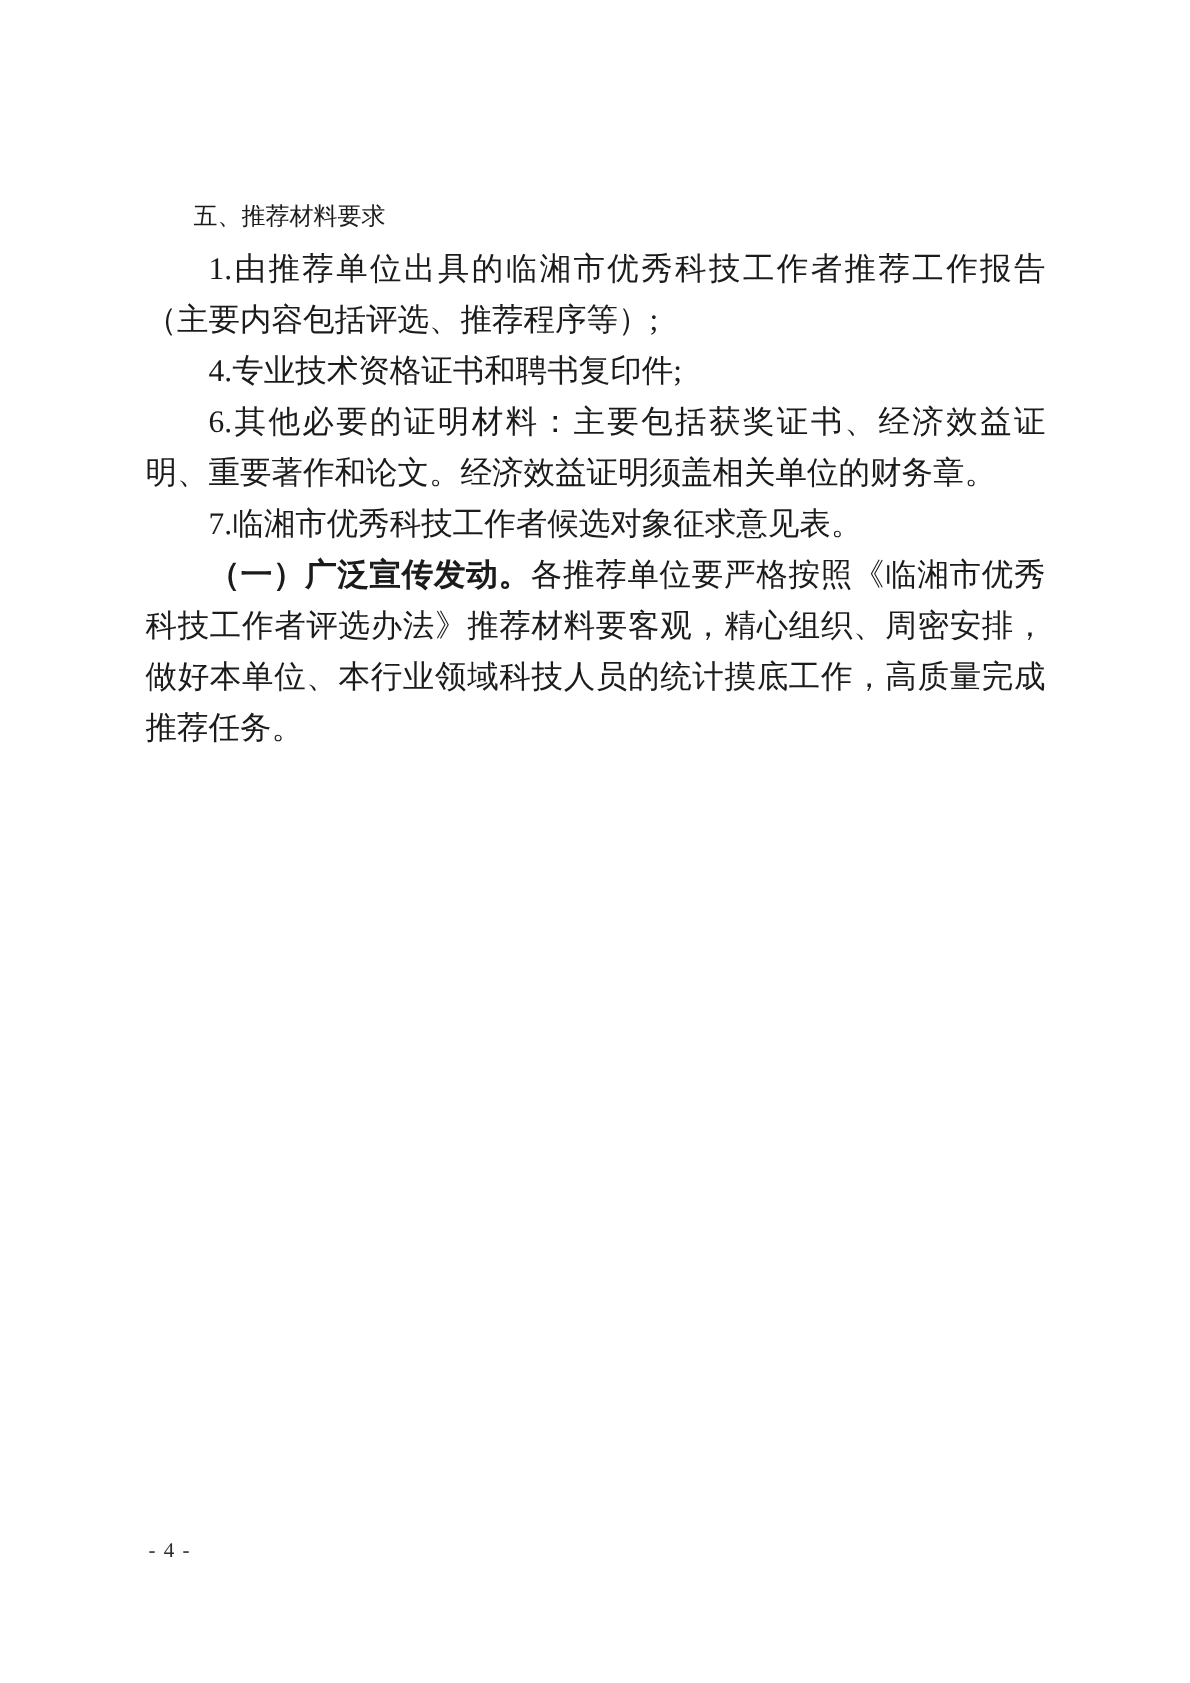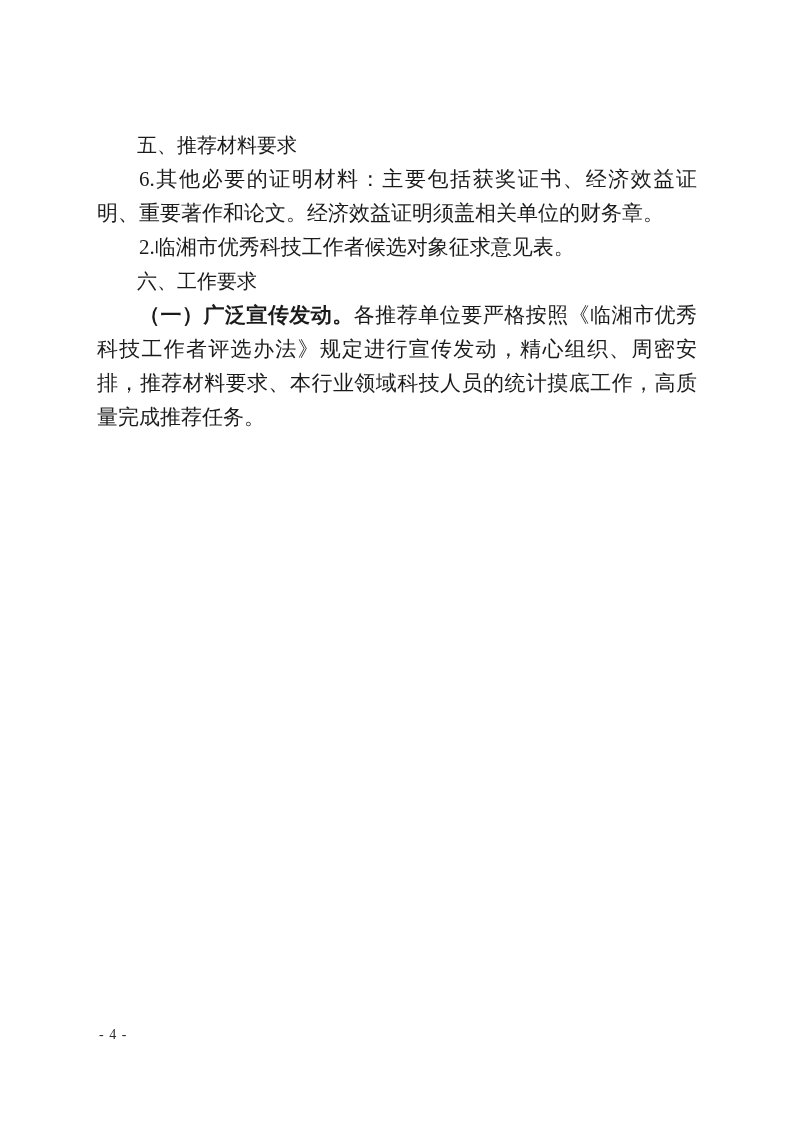--- a/index.html
+++ b/index.html
@@ -29,21 +29,21 @@
     margin: 0;
     padding: 0;
   }
   .para {
     text-align: justify;
     text-justify: inter-character;
   }
   .heading {
     font-family: "Liberation Sans", "DejaVu Sans", sans-serif;
     font-weight: 700;
-    font-size: 20px;
+    font-size: 16px;
   }
   .run-normal {
     font-weight: 400;
   }
   .run-kai {
     font-weight: 700;
   }
   .page-number {
     position: absolute;
     left: 99px;
@@ -54,19 +54,20 @@
     color: #2a2a2a;
     font-family: "Liberation Serif", "DejaVu Serif", serif;
   }
 </style>
 </head>
 <body>
 
 <div class="page">
   <div class="doc-body" id="doc-body">
       <div class="block heading"><span class="run-normal">五、推荐材料要求</span></div>
+      <div class="block para"><span class="run-normal">1.由推荐单位出具的临湘市优秀科技工作者推荐工作报告（主要内容包括评选、推荐程序等）;</span></div>
+      <div class="block para"><span class="run-normal">4.专业技术资格证书和聘书复印件;</span></div>
       <div class="block para"><span class="run-normal">6.其他必要的证明材料：主要包括获奖证书、经济效益证明、重要著作和论文。经济效益证明须盖相关单位的财务章。</span></div>
-      <div class="block para"><span class="run-normal">2.临湘市优秀科技工作者候选对象征求意见表。</span></div>
-      <div class="block heading"><span class="run-normal">六、工作要求</span></div>
-      <div class="block para"><span class="run-kai">（一）广泛宣传发动。</span><span class="run-normal">各推荐单位要严格按照《临湘市优秀科技工作者评选办法》规定进行宣传发动，精心组织、周密安排，推荐材料要求、本行业领域科技人员的统计摸底工作，高质量完成推荐任务。</span></div>
+      <div class="block para"><span class="run-normal">7.临湘市优秀科技工作者候选对象征求意见表。</span></div>
+      <div class="block para"><span class="run-kai">（一）广泛宣传发动。</span><span class="run-normal">各推荐单位要严格按照《临湘市优秀科技工作者评选办法》推荐材料要客观，精心组织、周密安排，做好本单位、本行业领域科技人员的统计摸底工作，高质量完成推荐任务。</span></div>
     </div>
   <div class="page-number">- 4 -</div>
 </div>
 
 </body></html>

